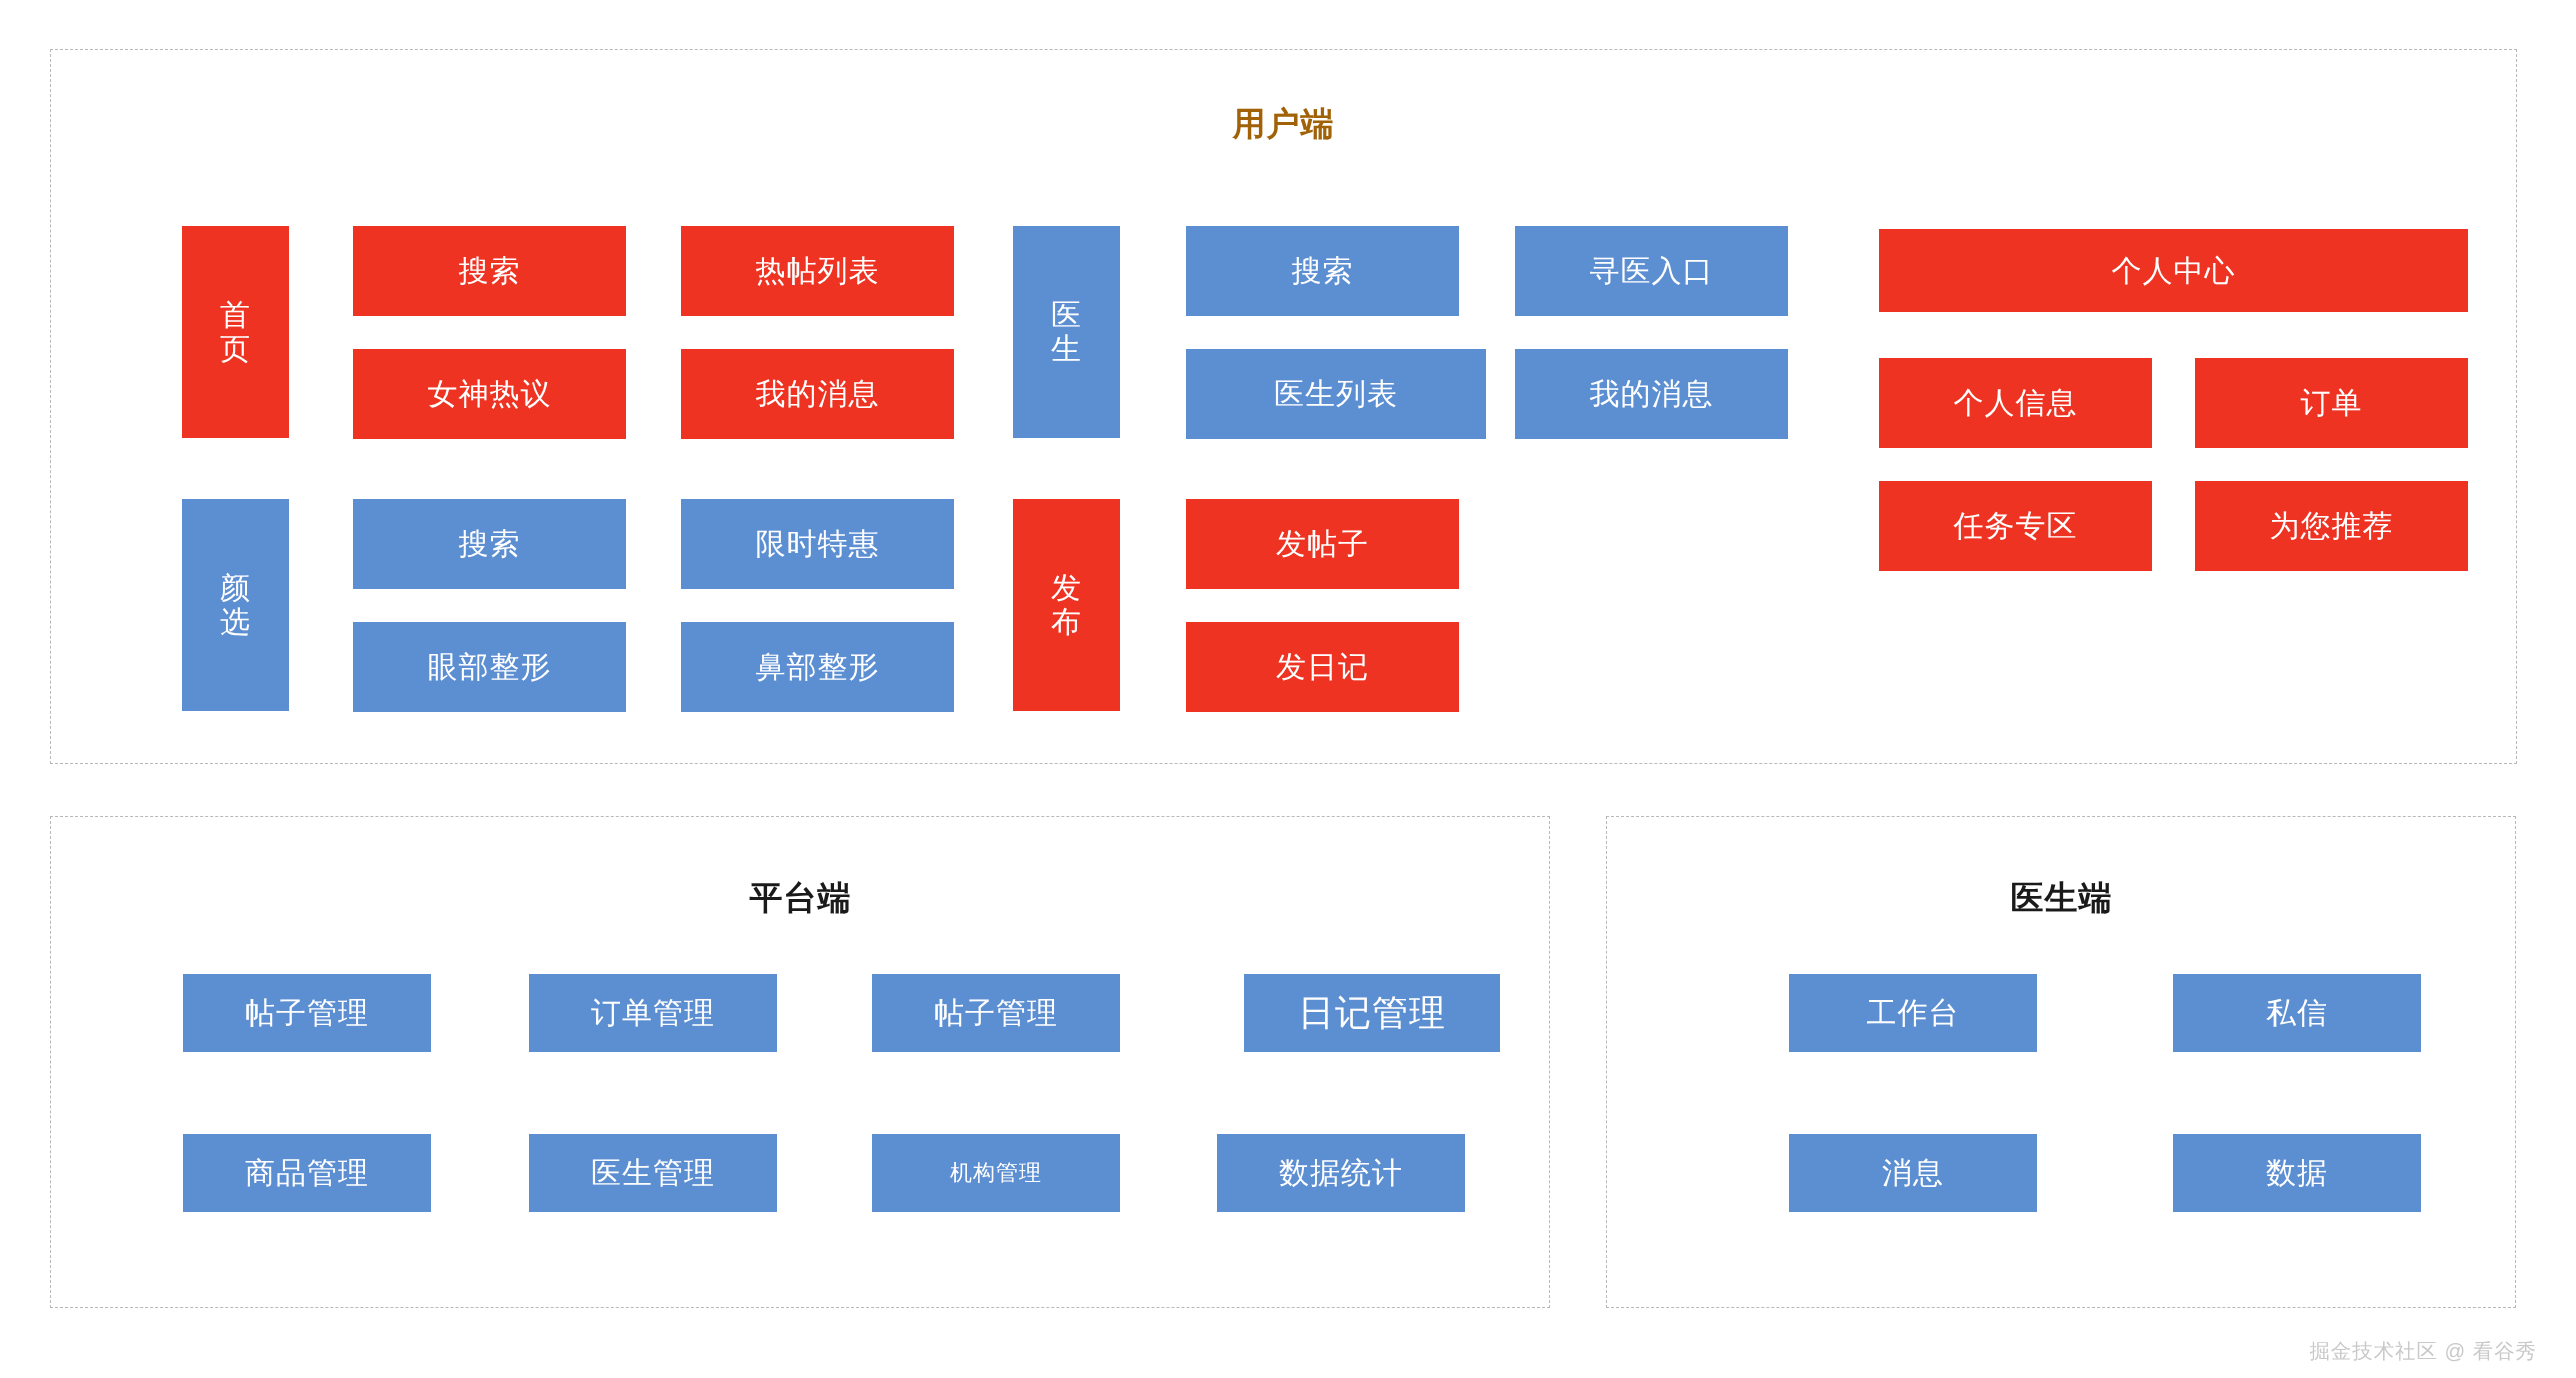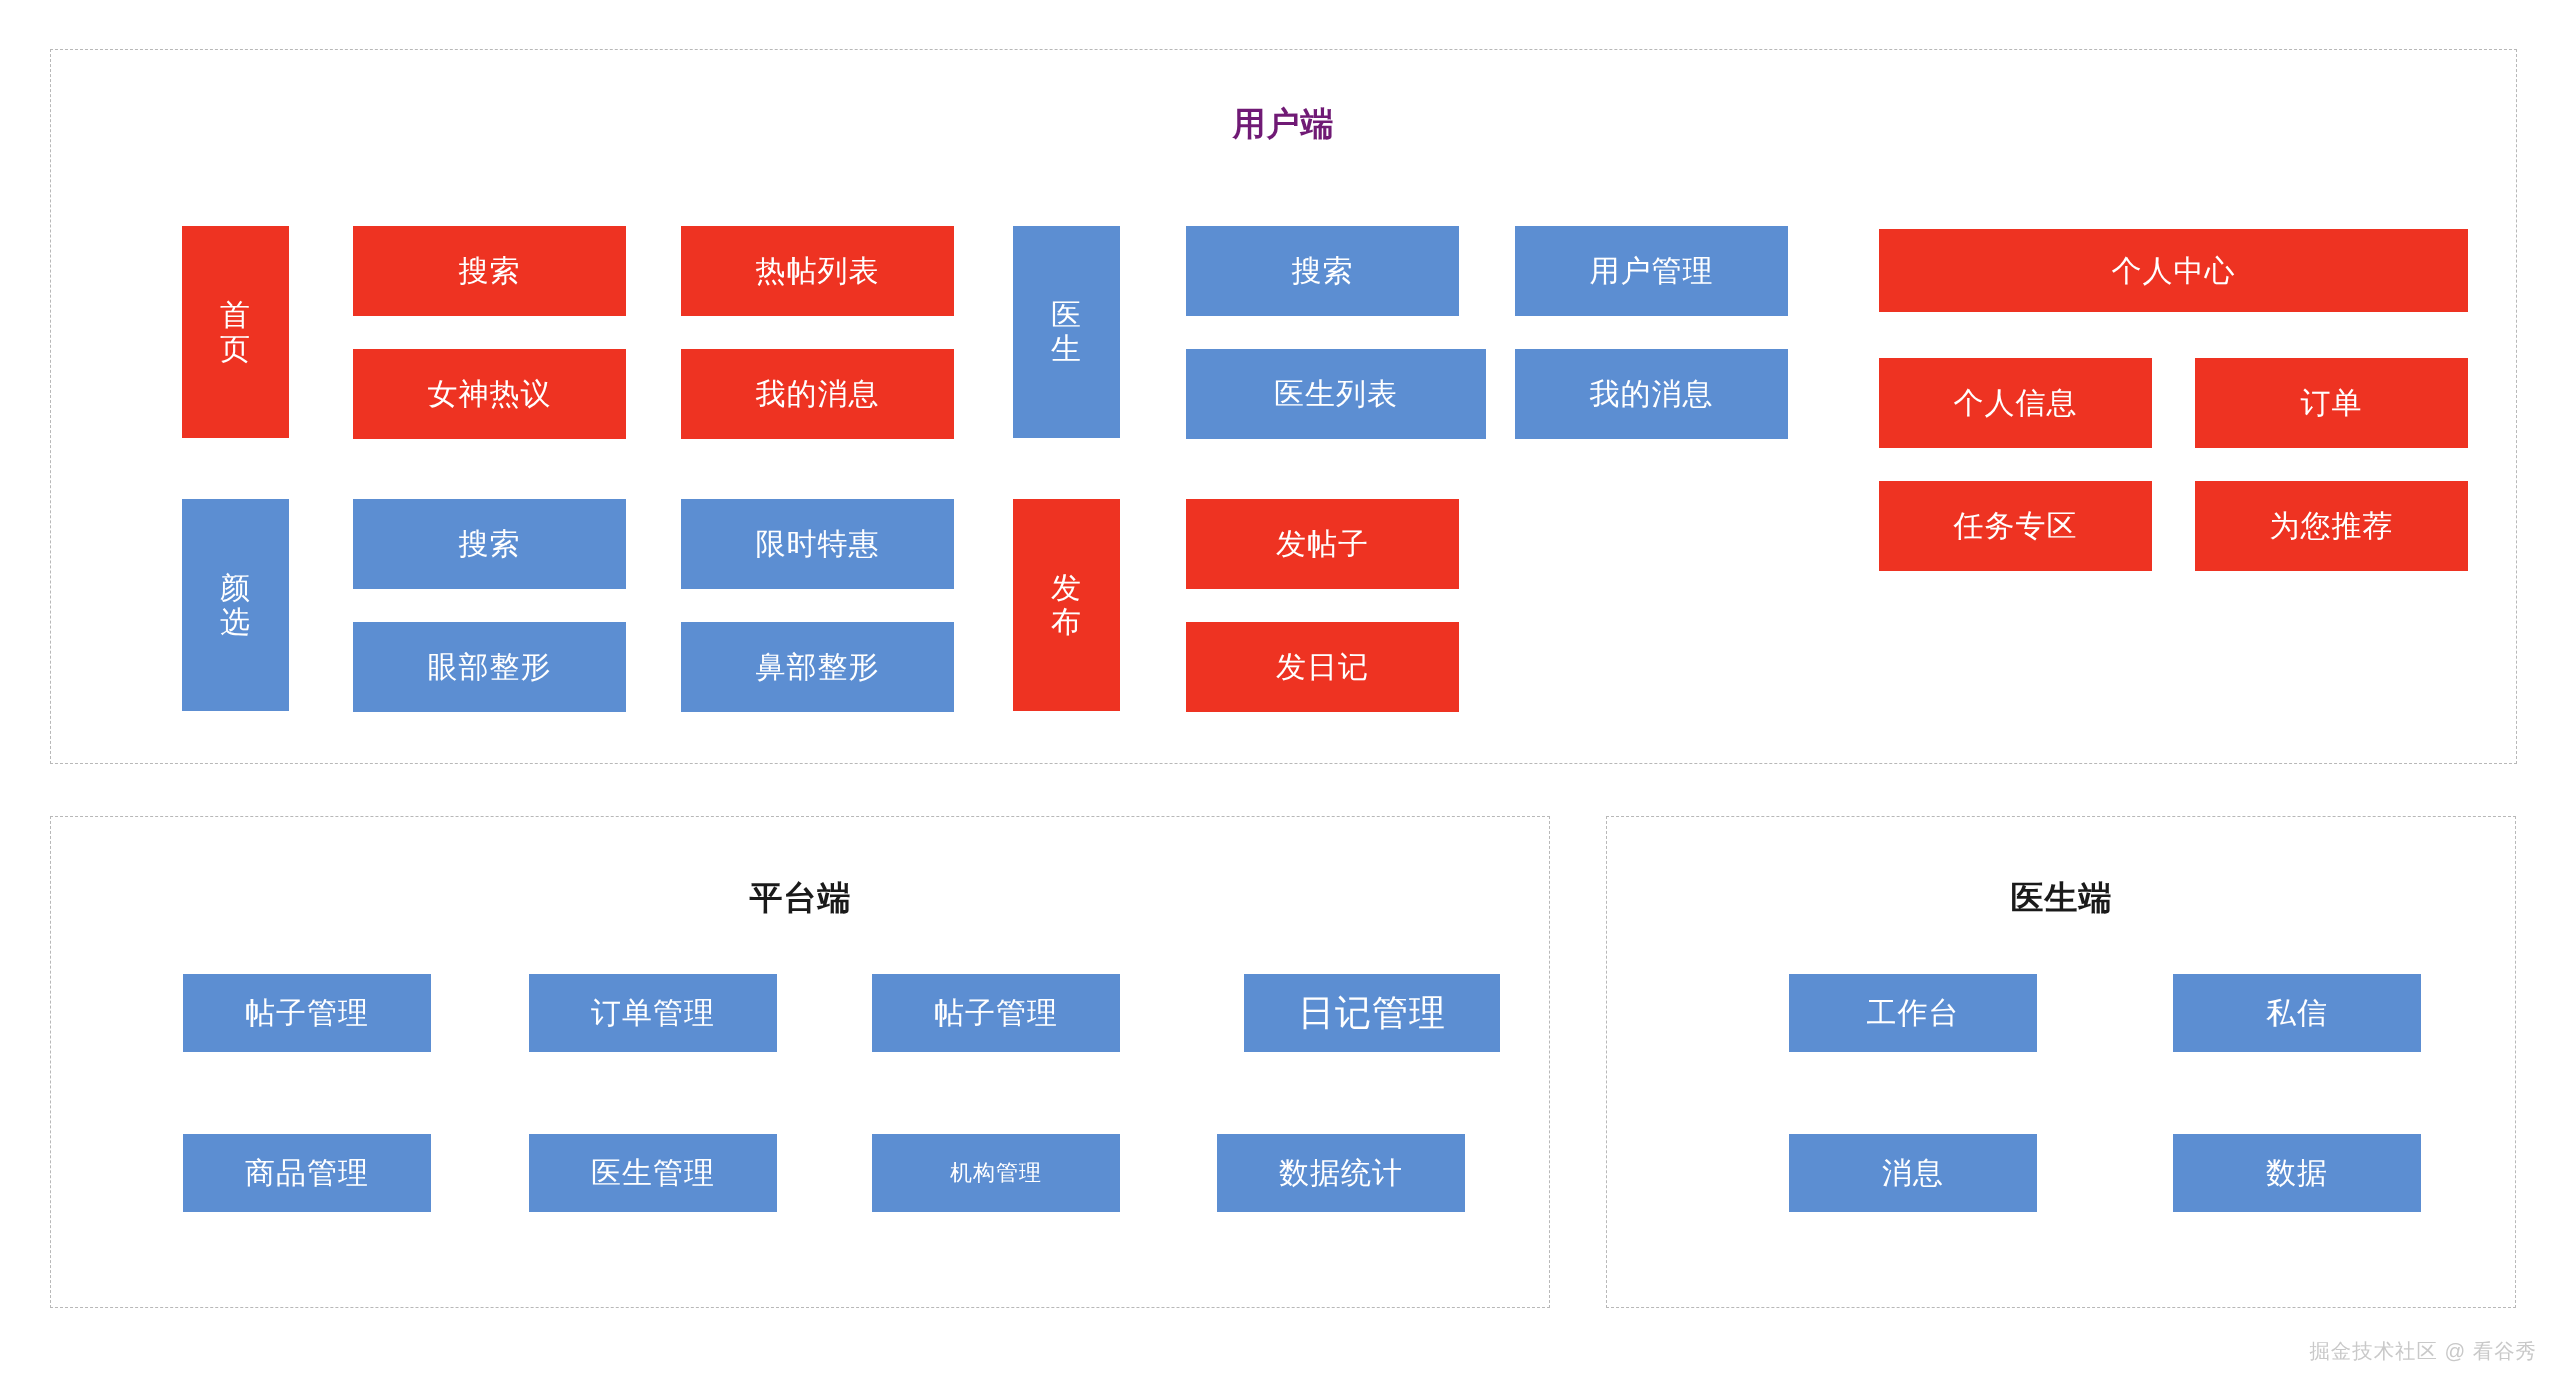--- a/index.html
+++ b/index.html
@@ -57,32 +57,32 @@
     font-size: 20.4px;
     white-space: nowrap;
     letter-spacing: 1px;
   }
 </style>
 </head>
 <body>
 
 <div id="canvas">
     <div class="section" style="left: 50px; top: 49px; width: 2467px; height: 715px; border-color: rgb(184, 184, 184);"></div>
-    <div class="section-title" style="left: 1157px; top: 102px; width: 253px; font-size: 33px; color: #701a75;">用户端</div>
+    <div class="section-title" style="left: 1157px; top: 102px; width: 253px; font-size: 33px; color: #a16207;">用户端</div>
     <div class="node red" style="left: 182px; top: 226px; width: 107px; height: 212px; font-size: 30px;">首
 页</div>
     <div class="node red" style="left: 353px; top: 226px; width: 273px; height: 90px; font-size: 30px;">搜索</div>
     <div class="node red" style="left: 353px; top: 349px; width: 273px; height: 90px; font-size: 30px;">女神热议</div>
     <div class="node red" style="left: 681px; top: 226px; width: 273px; height: 90px; font-size: 30px;">热帖列表</div>
     <div class="node red" style="left: 681px; top: 349px; width: 273px; height: 90px; font-size: 30px;">我的消息</div>
     <div class="node blue" style="left: 1013px; top: 226px; width: 107px; height: 212px; font-size: 30px;">医
 生</div>
     <div class="node blue" style="left: 1186px; top: 226px; width: 273px; height: 90px; font-size: 30px;">搜索</div>
     <div class="node blue" style="left: 1186px; top: 349px; width: 300px; height: 90px; font-size: 30px;">医生列表</div>
-    <div class="node blue" style="left: 1515px; top: 226px; width: 273px; height: 90px; font-size: 30px;">用户管理</div>
+    <div class="node blue" style="left: 1515px; top: 226px; width: 273px; height: 90px; font-size: 30px;">寻医入口</div>
     <div class="node blue" style="left: 1515px; top: 349px; width: 273px; height: 90px; font-size: 30px;">我的消息</div>
     <div class="node red" style="left: 1879px; top: 229px; width: 589px; height: 83px; font-size: 30px;">个人中心</div>
     <div class="node red" style="left: 1879px; top: 358px; width: 273px; height: 90px; font-size: 30px;">个人信息</div>
     <div class="node red" style="left: 2195px; top: 358px; width: 273px; height: 90px; font-size: 30px;">订单</div>
     <div class="node red" style="left: 1879px; top: 481px; width: 273px; height: 90px; font-size: 30px;">任务专区</div>
     <div class="node red" style="left: 2195px; top: 481px; width: 273px; height: 90px; font-size: 30px;">为您推荐</div>
     <div class="node blue" style="left: 182px; top: 499px; width: 107px; height: 212px; font-size: 30px;">颜
 选</div>
     <div class="node blue" style="left: 353px; top: 499px; width: 273px; height: 90px; font-size: 30px;">搜索</div>
     <div class="node blue" style="left: 353px; top: 622px; width: 273px; height: 90px; font-size: 30px;">眼部整形</div>

